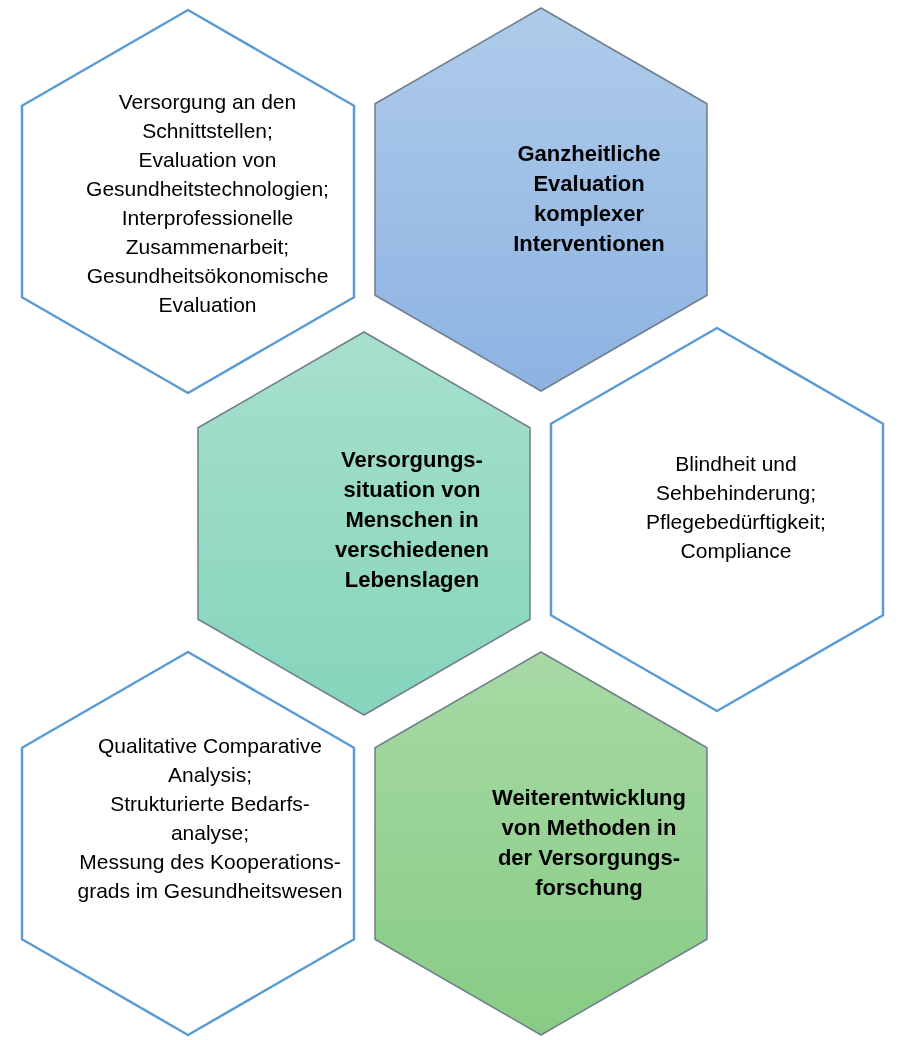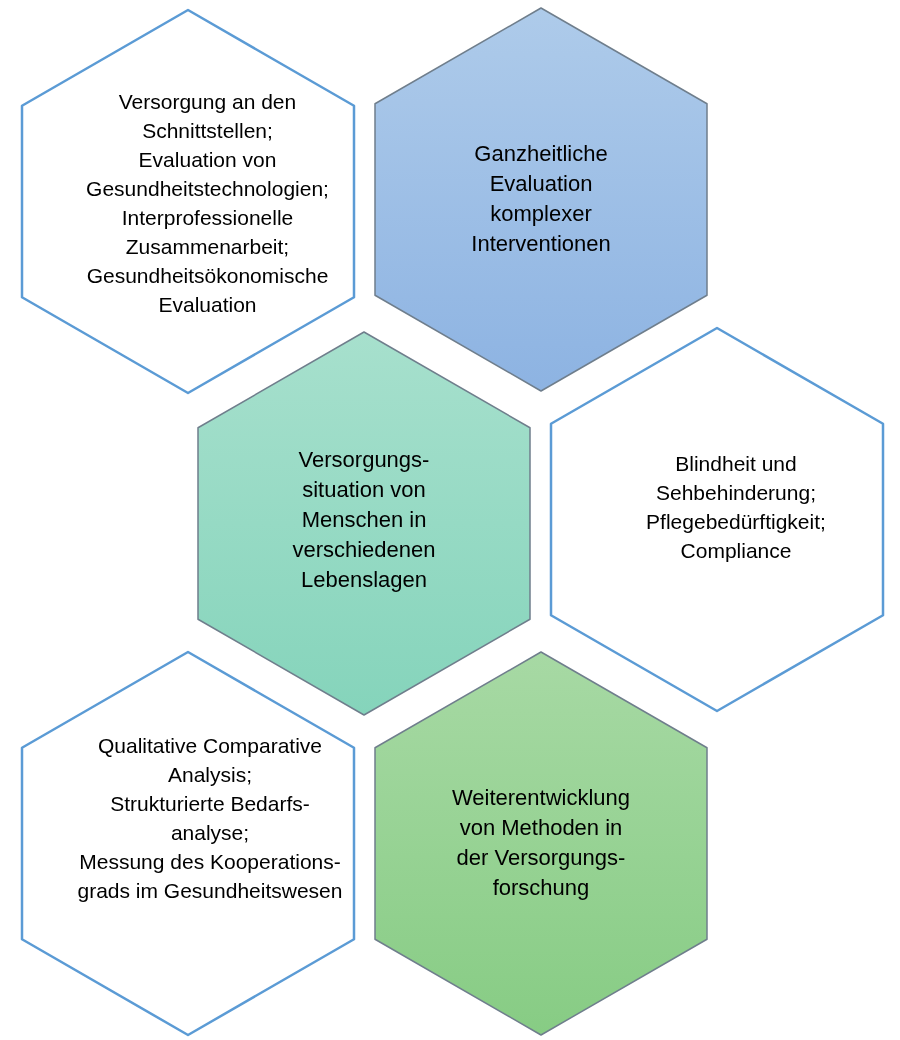--- a/index.html
+++ b/index.html
@@ -34,22 +34,23 @@
     color: #000000;
   }
   .plain {
     font-size: 21px;
     line-height: 29px;
     text-align: center;
   }
   .bold-center {
     font-size: 22px;
     line-height: 30px;
-    font-weight: normal;
+    font-weight: bold;
     text-align: center;
+    margin-left: 48px;
   }
 </style>
 </head>
 <body>
 
 <div id="canvas">
 
   <svg width="0" height="0" style="position:absolute" aria-hidden="true">
     <defs>
       <linearGradient id="grad-blue" x1="0" y1="0" x2="0" y2="1">

